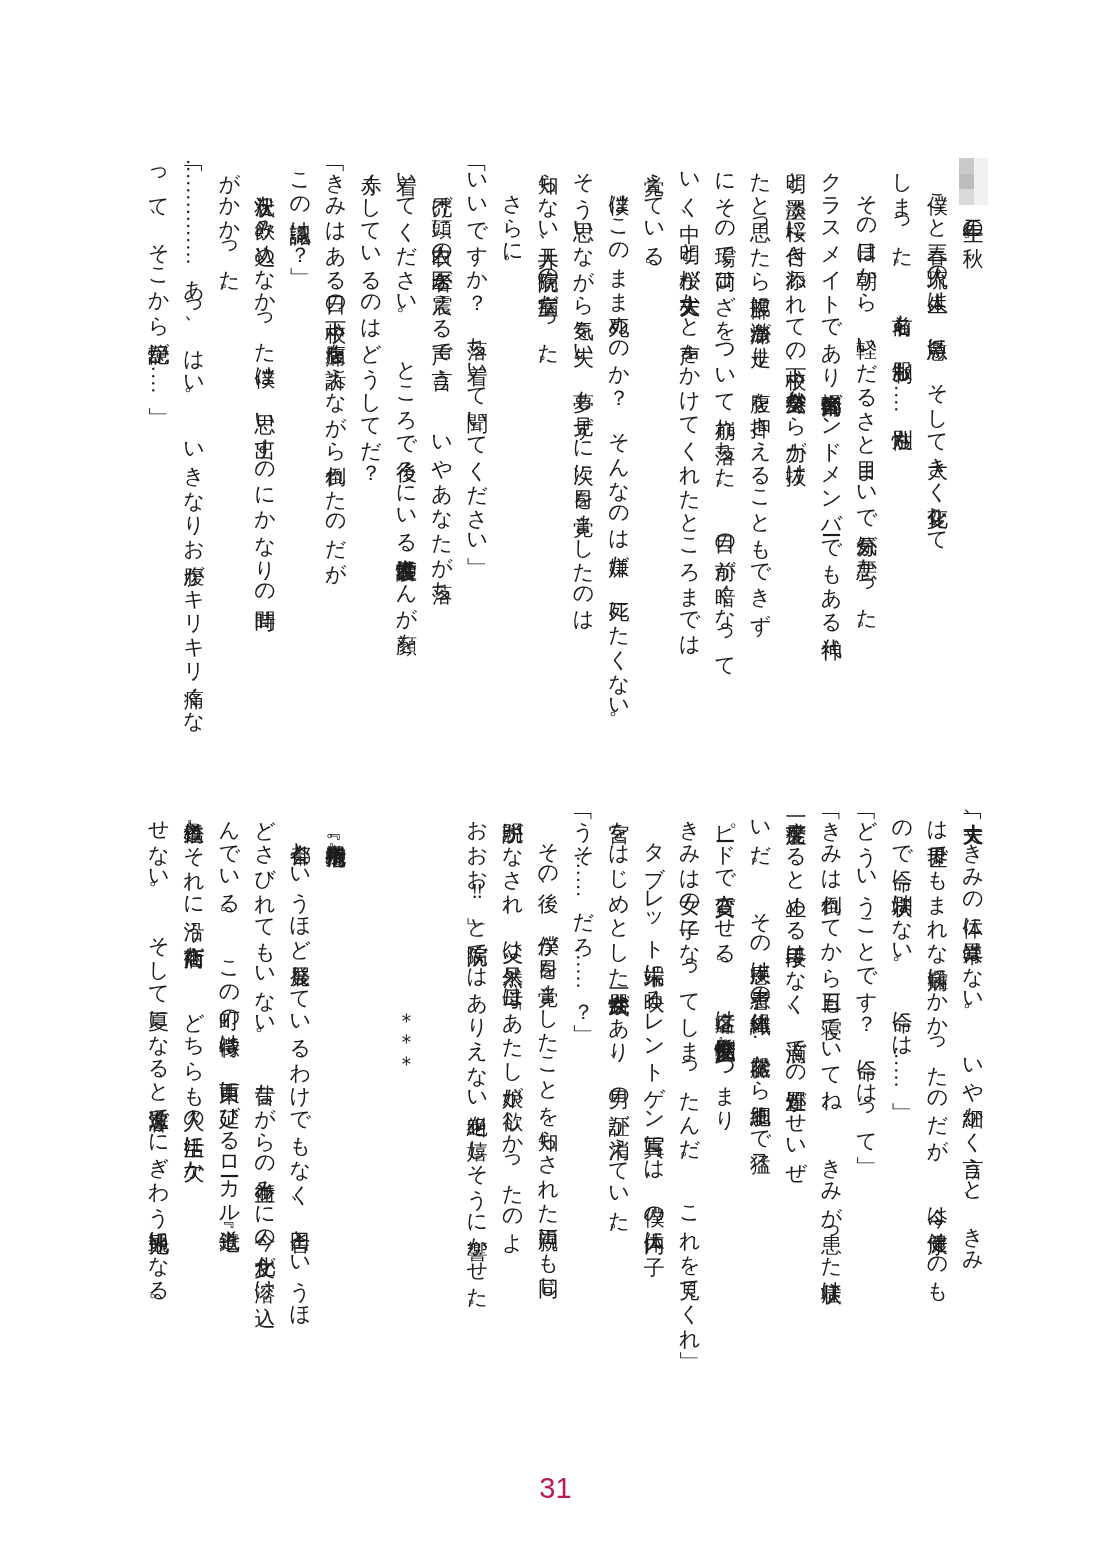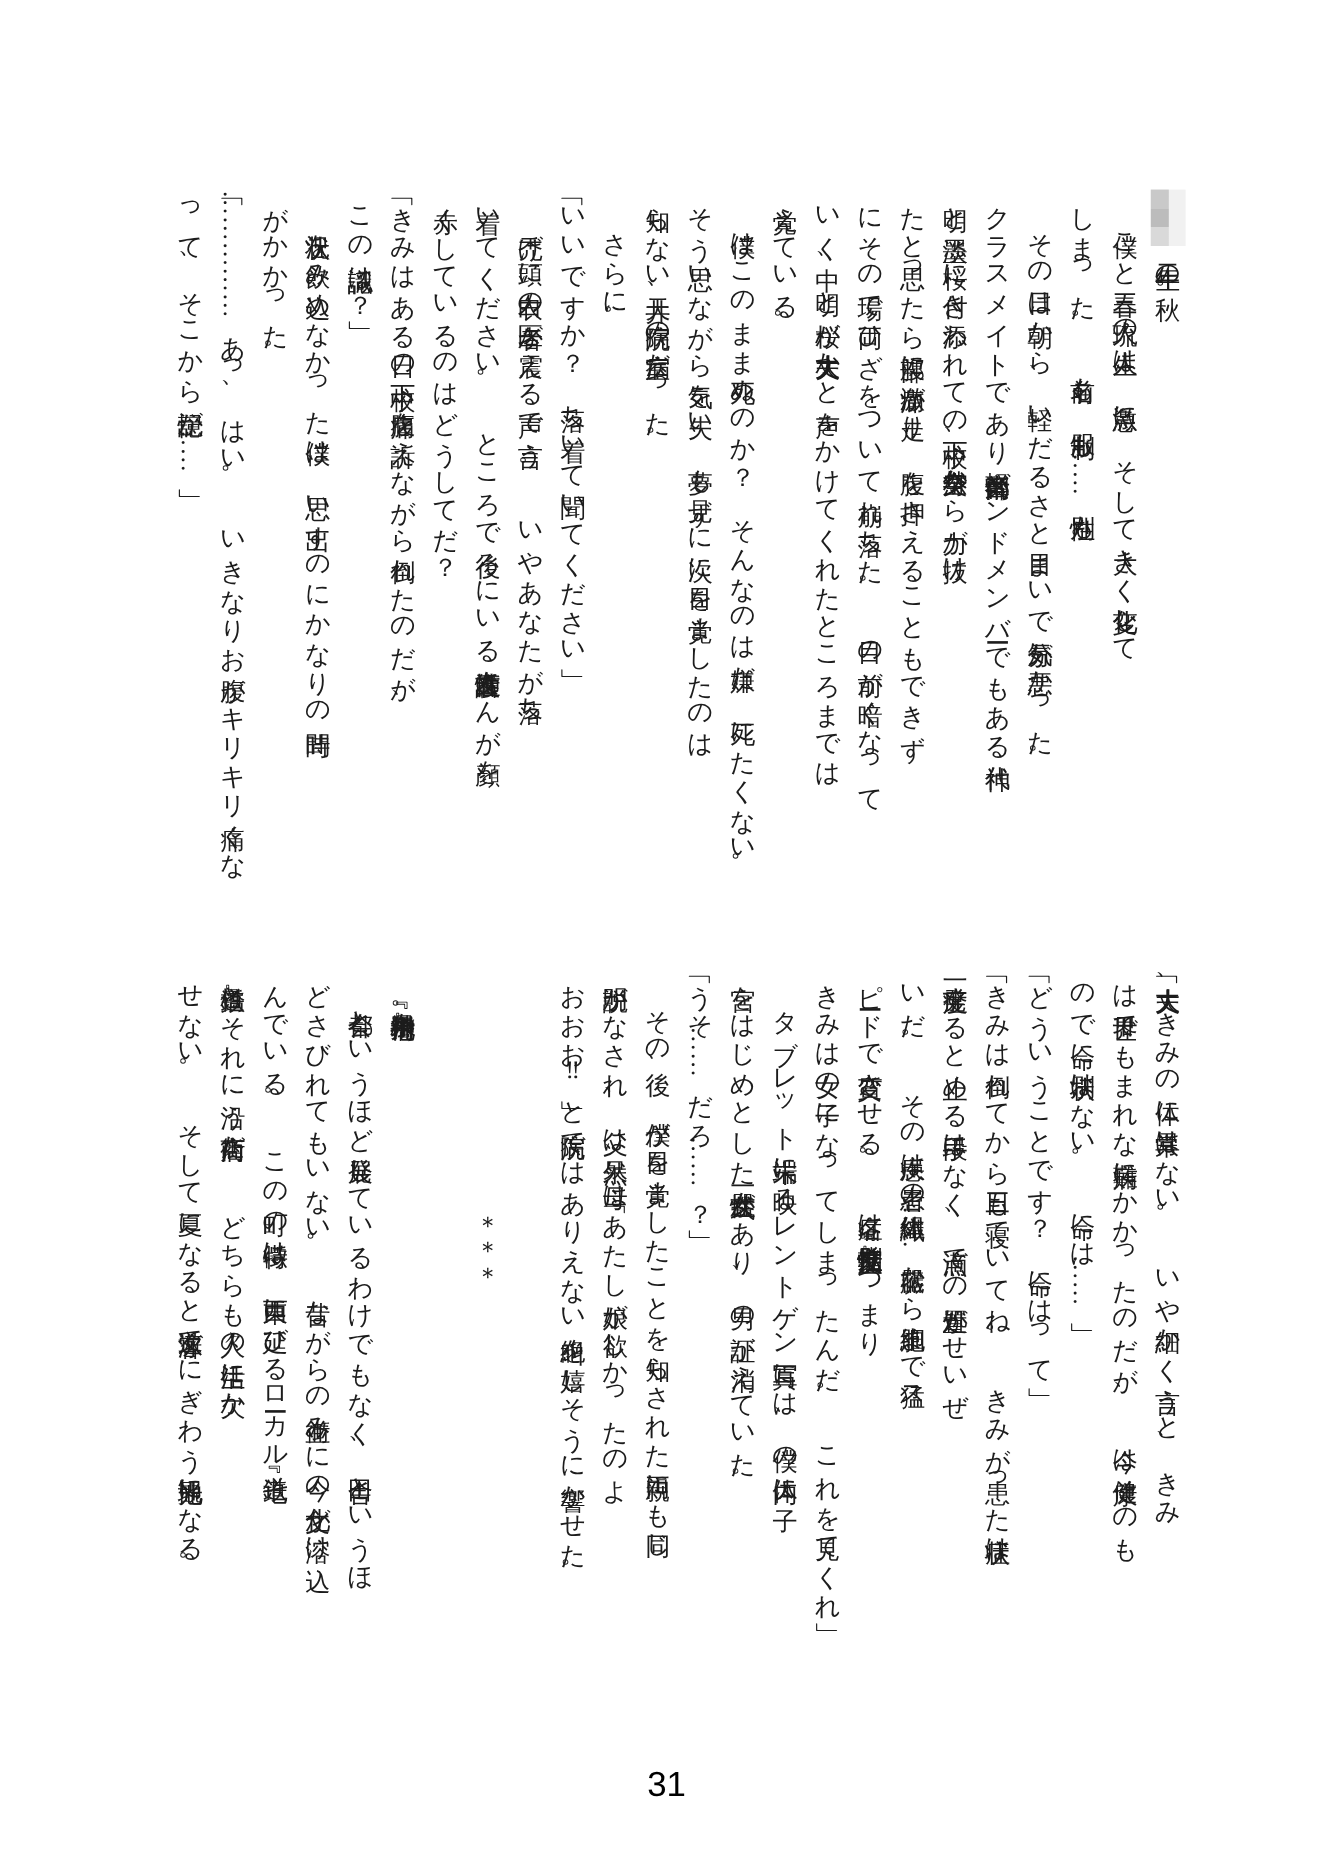--- a/index.html
+++ b/index.html
@@ -35,21 +35,21 @@
     background-image:linear-gradient(to bottom,#c9c9c9 0 34%,#bcbcbc 34% 67%,#d9d9d9 67% 100%);
     background-size:52% 100%;
     background-repeat:no-repeat;
   }
   .page-number{
     position:absolute;
     top:1472px;left:0;width:100%;
     text-align:center;
     font-family:"Liberation Sans","DejaVu Sans",sans-serif;
     font-size:29px;
-    color:#000000;
+    color:#be185d;
   }
 </style>
 </head>
 <body>
 
 <div class="page">
 
   <div class="tier tier1">
     <div class="line"><span class="mosaic"></span><span>二年生の秋。</span></div>
     <div class="line">　僕こと三春　琉人の人生は、急激に、そして大きく変化して</div>

